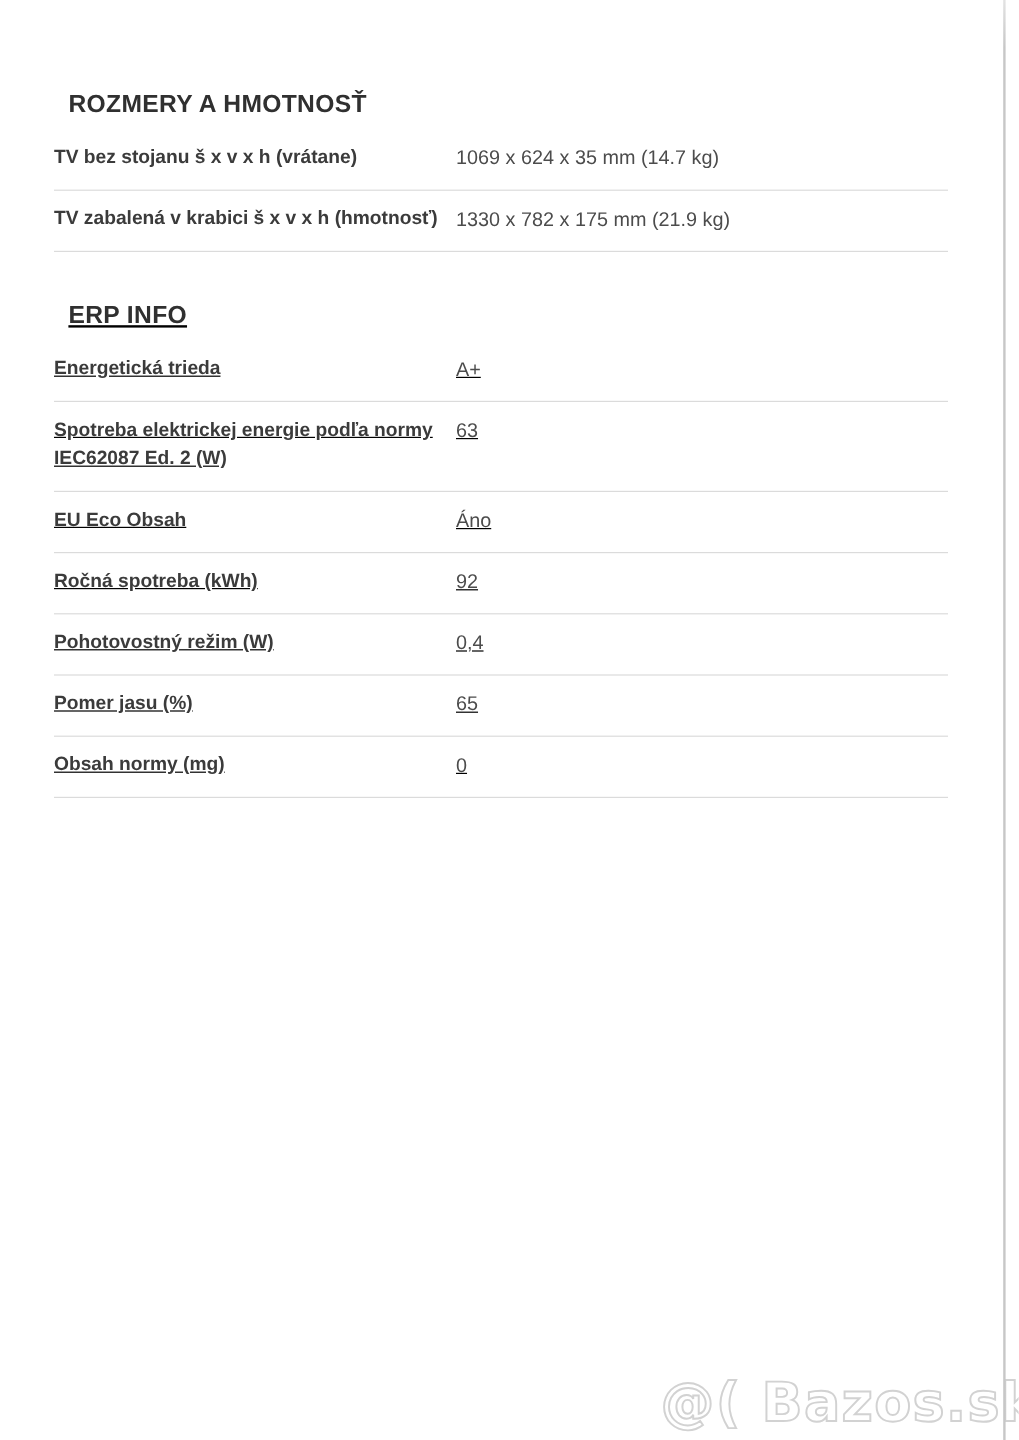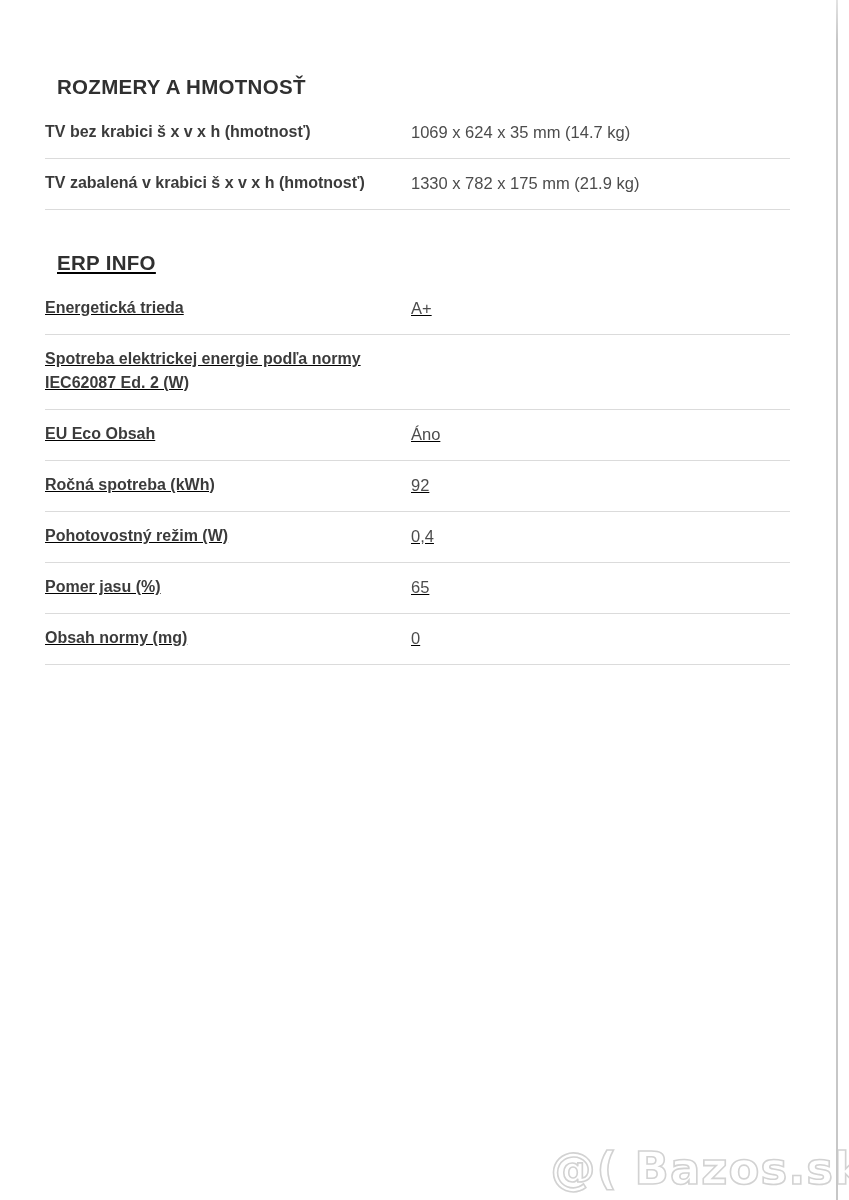--- a/index.html
+++ b/index.html
@@ -53,21 +53,20 @@
     line-height: 24px;
     font-weight: 700;
     color: #3b3b3b;
   }
   .spec-value {
     flex: 1 1 auto;
     font-size: 16.5px;
     line-height: 24px;
     font-weight: 400;
     color: #4c4c4c;
-    margin-left: 31px;
   }
   .watermark {
     position: absolute;
     top: 1142px;
     right: -16px;
     font-family: "DejaVu Sans", sans-serif;
     font-size: 45px;
     font-weight: 700;
     letter-spacing: 1px;
     white-space: nowrap;
@@ -88,39 +87,40 @@
 <body>
 
 <div class="page">
 
   <div class="content">
 
     <div class="section">
       <h2 class="section-title">ROZMERY A HMOTNOSŤ</h2>
       <div class="spec-table">
         <div class="spec-row">
-          <div class="spec-label">TV bez krabici š x v x h (hmotnosť)</div>
+          <div class="spec-label">TV bez stojanu š x v x h (vrátane)</div>
           <div class="spec-value">1069 x 624 x 35 mm (14.7 kg)</div>
         </div>
         <div class="spec-row">
           <div class="spec-label">TV zabalená v krabici š x v x h (hmotnosť)</div>
           <div class="spec-value">1330 x 782 x 175 mm (21.9 kg)</div>
         </div>
       </div>
     </div>
 
     <div class="section section-erp">
       <h2 class="section-title">ERP INFO</h2>
       <div class="spec-table">
         <div class="spec-row">
           <div class="spec-label">Energetická trieda</div>
           <div class="spec-value">A+</div>
         </div>
         <div class="spec-row">
           <div class="spec-label">Spotreba elektrickej energie podľa normy IEC62087 Ed. 2 (W)</div>
+          <div class="spec-value">63</div>
         </div>
         <div class="spec-row">
           <div class="spec-label">EU Eco Obsah</div>
           <div class="spec-value">Áno</div>
         </div>
         <div class="spec-row">
           <div class="spec-label">Ročná spotreba (kWh)</div>
           <div class="spec-value">92</div>
         </div>
         <div class="spec-row">

